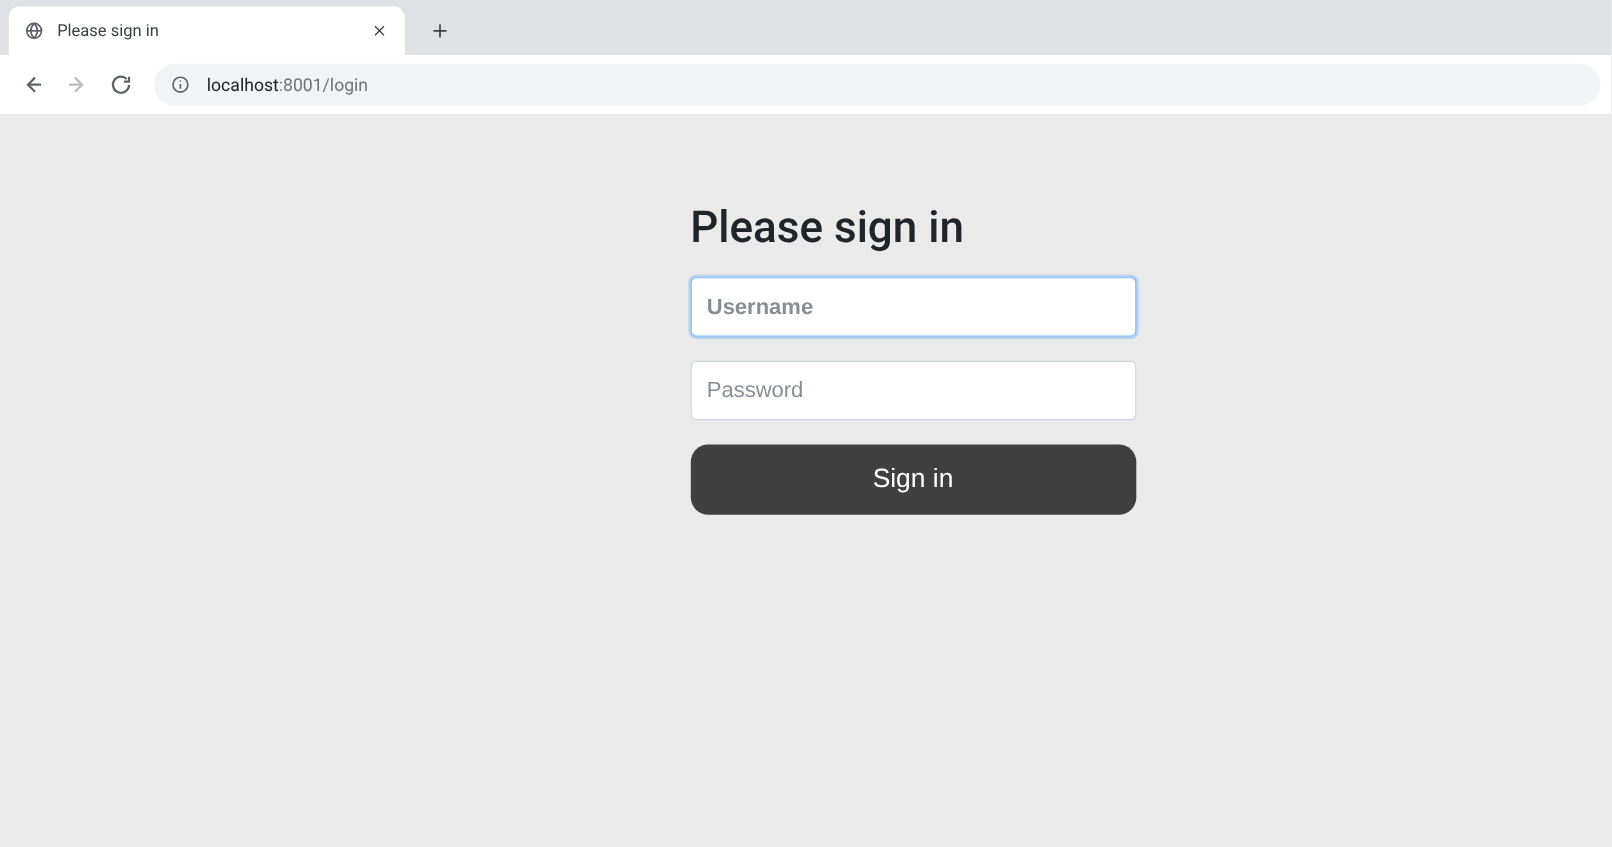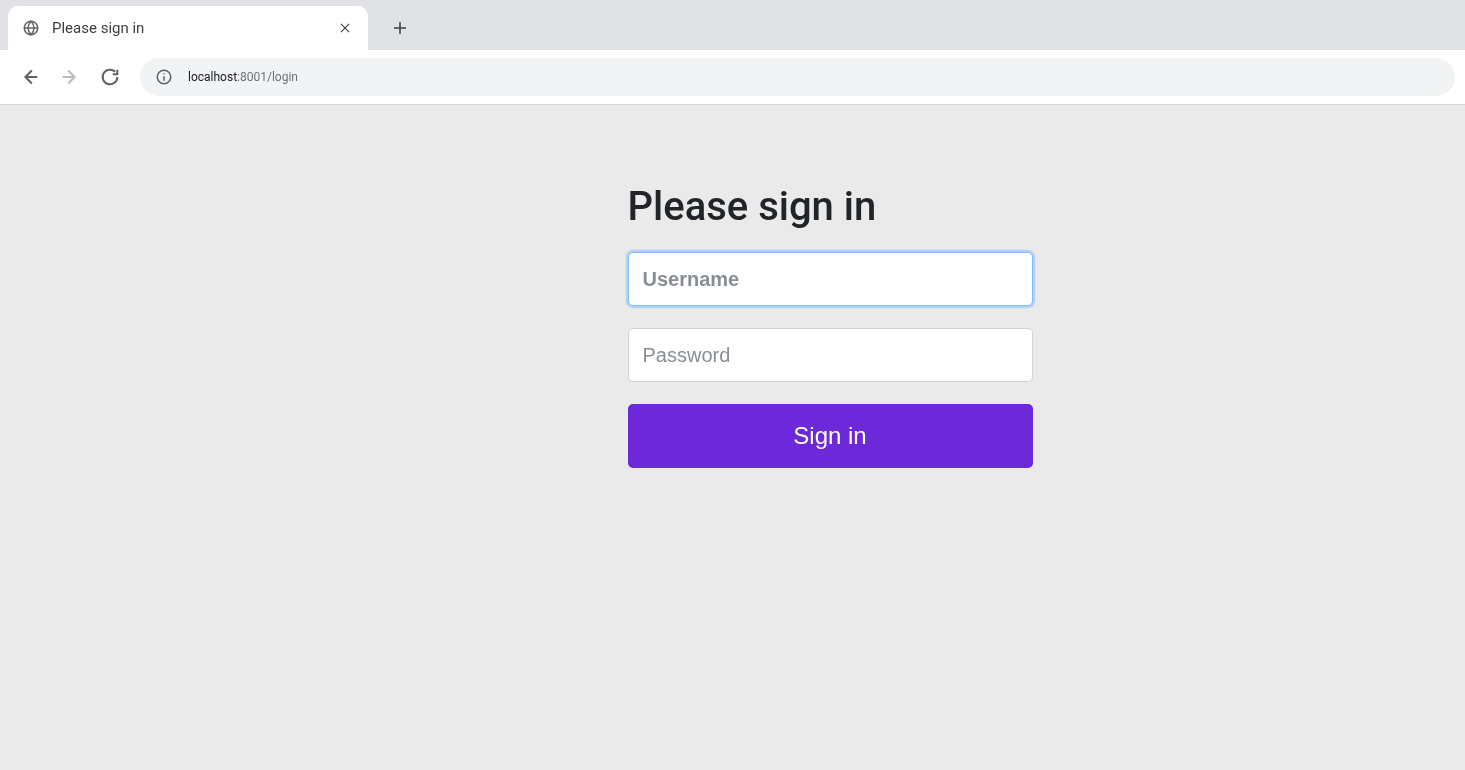--- a/index.html
+++ b/index.html
@@ -107,21 +107,21 @@
     .address-bar {
       flex: 1;
       height: 38px;
       margin-left: 10px;
       background: #f1f3f4;
       border-radius: 19px;
       display: flex;
       align-items: center;
       padding: 0 14px;
       color: #202124;
-      font-size: 12px;
+      font-size: 16px;
     }
     .address-bar .info-icon {
       width: 20px;
       height: 20px;
       margin-right: 14px;
       display:flex; align-items:center; justify-content:center;
       color:#5f6368;
     }
     .address-bar .info-icon svg { width:18px; height:18px; }
     .url-host { color: #202124; }
@@ -160,24 +160,24 @@
     }
     .form-input::placeholder { color: #888e94; }
     .form-input.focused {
       border-color: #80bdff;
       box-shadow: 0 0 0 0.14rem rgba(0,123,255,.22);
       font-weight: bold;
     }
     .signin-btn {
       width: 100%;
       height: 64px;
-      background: #6d28d9;
+      background: #404040;
       color: #fff;
       border: none;
-      border-radius: 5px;
+      border-radius: 16px;
       font-size: 24px;
       cursor: pointer;
     }
   </style>
 </head>
 <body>
 
 <div class="browser-chrome">
   <div class="tab-strip">
     <div class="tab">

